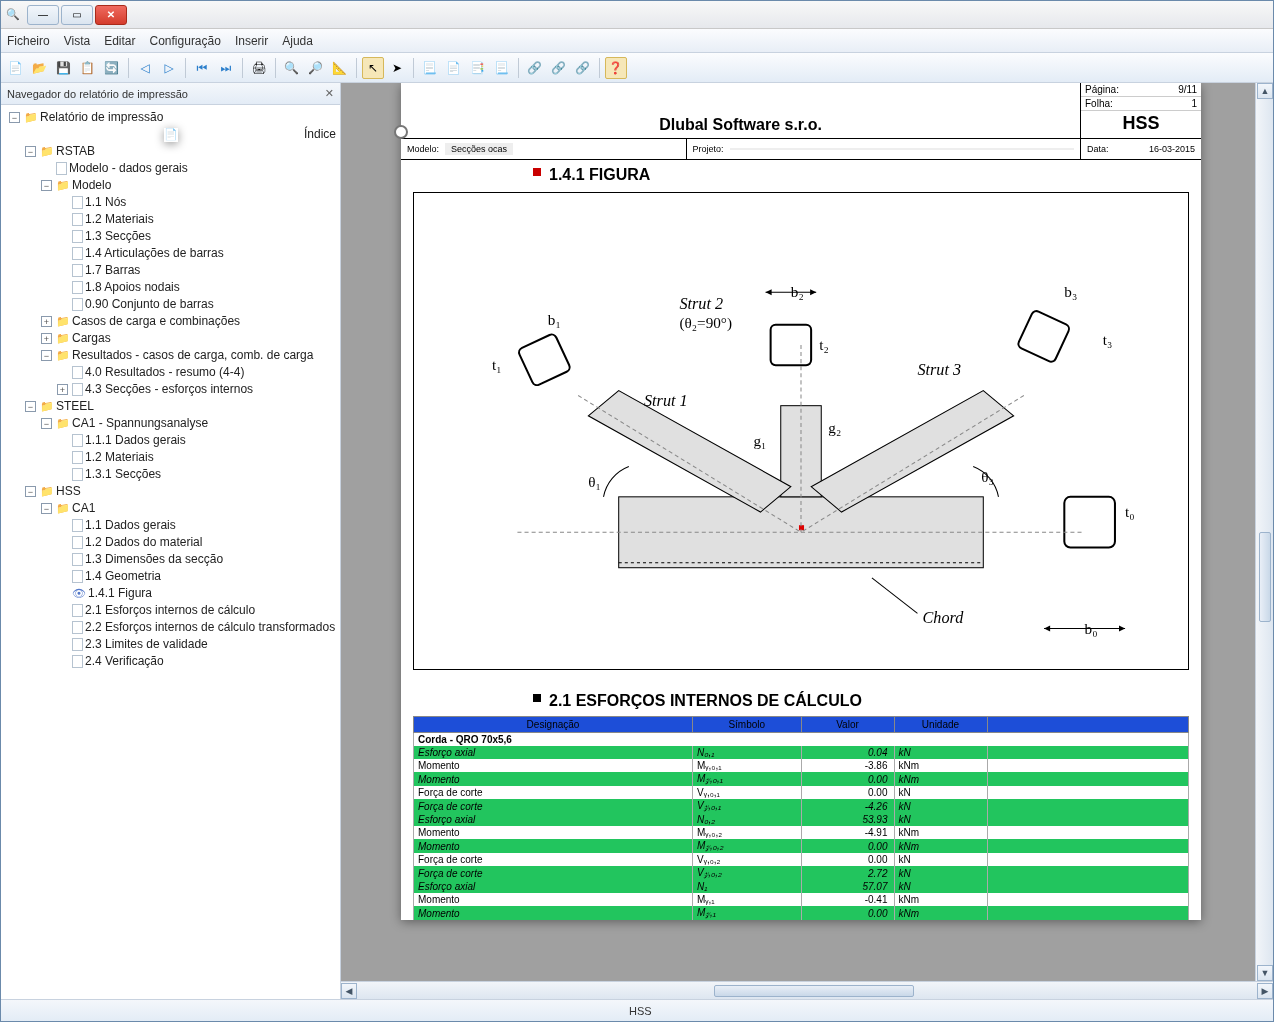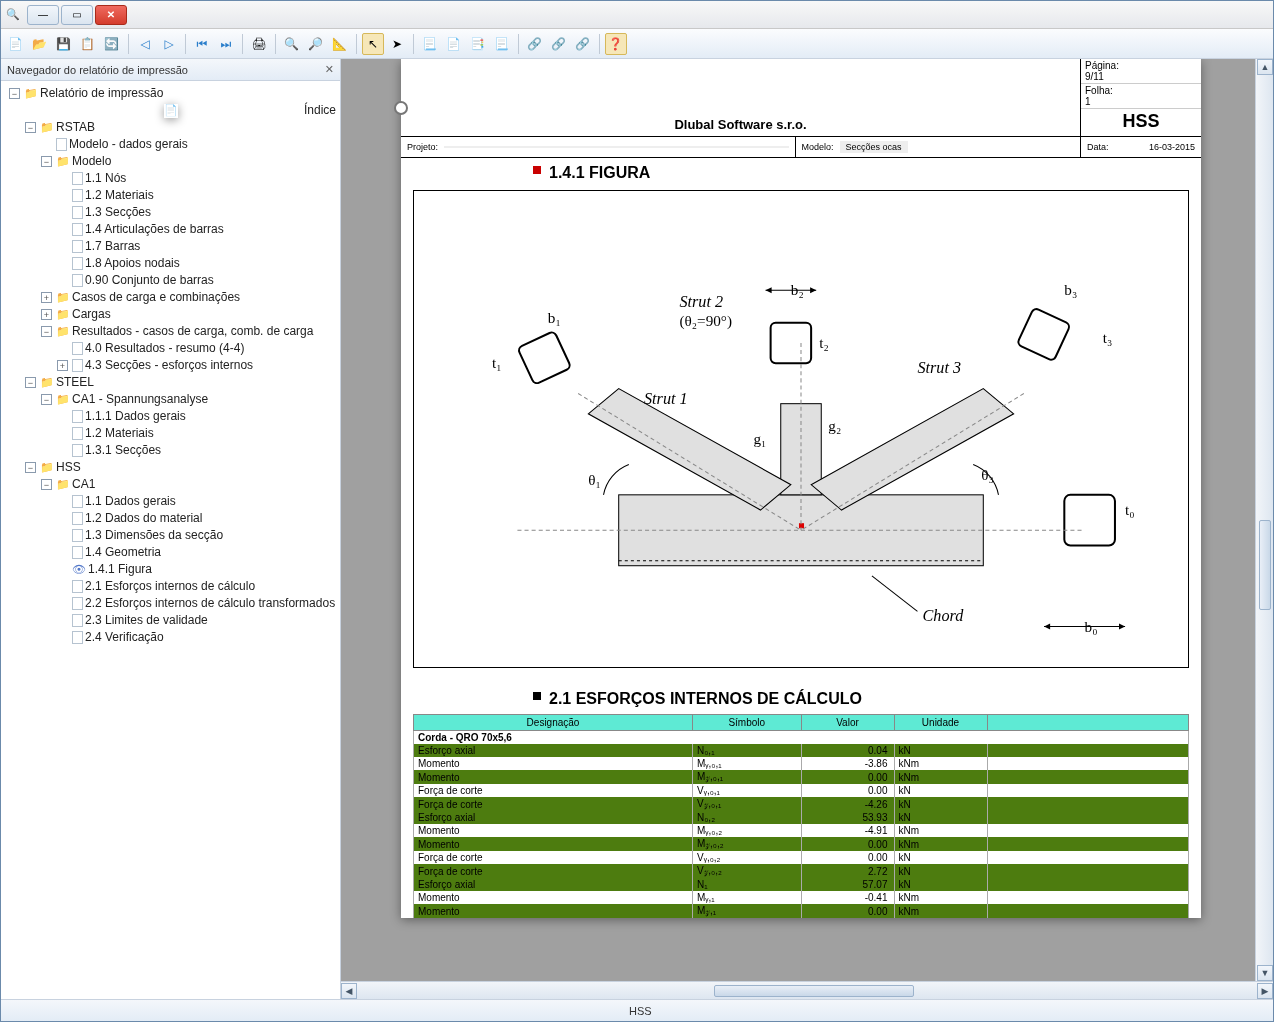--- a/index.html
+++ b/index.html
@@ -30,41 +30,41 @@
 .tree .ico { width:14px; height:14px; display:inline-flex; align-items:center; justify-content:center; font-size:11px; }
 .ico.folder { color:#d9a52c; }
 .ico.page { color:#8fa2b6; }
 .ico.doc { color:#7c8fa3; border:1px solid #b6c3d0; width:11px; height:13px; background:#fff;}
 .ico.eye { color:#5277c9; }
 .content { flex:1; background:#a0a0a0; display:flex; flex-direction:column; overflow:hidden; position:relative; }
 .canvas-wrap { flex:1; overflow:auto; padding:0; background:#a0a0a0; position:relative; }
 .canvas-inner { padding:0 24px 0 12px; }
 .page { width: 800px; margin: 0 auto; background:#fff; box-shadow:0 2px 10px rgba(0,0,0,.4); padding:0; }
 .page-head { display:flex; border-bottom:1px solid #000; }
-.page-head .left { flex:1; border-right:1px solid #000; padding:10px 4px 4px; display:flex; align-items:flex-end; font-family:Arial,sans-serif; font-size:13px; font-weight:bold; justify-content:center; position:relative; }
+.page-head .left { flex:1; border-right:1px solid #000; padding:10px 4px 4px; display:flex; align-items:flex-end; font-family:Arial,sans-serif; font-size:16px; font-weight:bold; justify-content:center; position:relative; }
 .page-head .left::before { content:""; position:absolute; left:0; right:0; bottom:-6px;}
 .page-head .right { width:120px; font-size:10px; font-family:Arial,sans-serif; }
-.page-head .right .rw { display:flex; justify-content:space-between; padding:1px 4px; border-bottom:1px solid #ccc;flex-direction:column; }
+.page-head .right .rw { display:flex; justify-content:space-between; padding:1px 4px; border-bottom:1px solid #ccc; }
 .page-head .right .big { font-weight:bold; font-size:18px; text-align:center; padding:2px 0 4px;}
 .page-sub { display:flex; border-bottom:1px solid #000; font-size:9px; font-family:Arial; }
 .page-sub .cell { padding:4px 6px; border-right:1px solid #000; display:flex; gap:6px; align-items:center;}
 .page-sub .cell:last-child { border-right:none; width:120px; justify-content:space-between;}
 .page-sub .lbl { color:#000; }
 .page-sub .val { background:#eee; padding:1px 6px; }
 .page-sub .cell.projeto { flex:1.4; }
 .page-sub .cell.modelo { flex:1; }
 .sec-title { font-family:Arial; font-size:16px; font-weight:bold; padding:6px 8px; color:#000; position:relative; }
 .sec-title::before { content:""; position:absolute; left:-8px; top:8px; width:8px; height:8px; background:#c90000;}
 .fig { margin:2px 12px 16px 12px; border:1px solid #000; height:478px; position:relative; background:#fff; overflow:hidden; }
 .fig svg { width:100%; height:100%; }
 .table-wrap { margin:0 12px 20px; font-family:Arial; font-size:10px; }
 .table-wrap table { width:100%; border-collapse:collapse; }
-.table-wrap th { border:1px solid #888; background:#5eead4; font-weight:normal; padding:2px 4px; font-size:10px; }
+.table-wrap th { border:1px solid #888; background:#1d4ed8; font-weight:normal; padding:2px 4px; font-size:10px; }
 .table-wrap td { border-left:1px solid #aaa; border-right:1px solid #aaa; padding:1px 4px; font-size:10px; }
-.table-wrap tr.striped td { background:#4d7c0f; }
+.table-wrap tr.striped td { background:#22c55e;font-style:italic; }
 .table-wrap .sym { font-family:Arial; font-size:10px; }
 .table-wrap td.val { text-align:right; padding-right:6px; }
 .table-wrap td.unit { }
 .table-wrap tr.hdr td { font-weight:bold; }
 .hscroll { height:18px; background:linear-gradient(#f2f5f9,#dde6f0); border-top:1px solid #c8d2df; display:flex; align-items:center; position:relative;}
 .hscroll .thumb { position:absolute; left:40%; width:200px; height:12px; background:linear-gradient(#e9eff7,#c9d8e8); border:1px solid #9cb3cc; border-radius:2px;}
 .hscroll .arrow { width:16px; height:16px; border:1px solid #9cb3cc; background:linear-gradient(#f2f6fb,#dbe5f0); display:flex; align-items:center; justify-content:center; font-size:9px; color:#456;}
 .vscroll { position:absolute; right:0; top:0; bottom:18px; width:18px; background:linear-gradient(90deg,#f2f5f9,#dde6f0); border-left:1px solid #c8d2df;}
 .vscroll .thumb { position:absolute; top:50%; left:3px; width:12px; height:90px; background:linear-gradient(90deg,#e9eff7,#c9d8e8); border:1px solid #9cb3cc; border-radius:2px;}
 .vscroll .arrow { position:absolute; left:1px; width:16px; height:16px; border:1px solid #9cb3cc; background:linear-gradient(#f2f6fb,#dbe5f0); display:flex; align-items:center; justify-content:center; font-size:9px; color:#456;}
@@ -81,20 +81,28 @@
 <div class="window">
   <div class="titlebar">
     <span class="icon">🔍</span>
     <div class="winbtns">
       <div class="winbtn">—</div>
       <div class="winbtn">▭</div>
       <div class="winbtn close">✕</div>
     </div>
   </div>
 
+  <div class="menubar">
+    <span>Ficheiro</span>
+    <span>Vista</span>
+    <span>Editar</span>
+    <span>Configuração</span>
+    <span>Inserir</span>
+    <span>Ajuda</span>
+  </div>
 
   <div class="toolbar">
     <div class="tbtn">📄</div>
     <div class="tbtn">📂</div>
     <div class="tbtn">💾</div>
     <div class="tbtn">📋</div>
     <div class="tbtn">🔄</div>
     <div class="sep"></div>
     <div class="tbtn" style="color:#2a7ecb">◁</div>
     <div class="tbtn" style="color:#2a7ecb">▷</div>
@@ -395,27 +403,27 @@
                     <span>9/11</span>
                   </div>
               <div class="rw">
                     <span>Folha:</span>
                     <span>1</span>
                   </div>
               <div class="big">HSS</div>
             </div>
           </div>
           <div class="page-sub">
+            <div class="cell modelo">
+                  <span class="lbl">Modelo:</span>
+                  <span class="val">Secções ocas</span>
+                </div>
             <div class="cell projeto">
                   <span class="lbl">Projeto:</span>
                   <span class="val" style="flex:1"></span>
-                </div>
-            <div class="cell modelo">
-                  <span class="lbl">Modelo:</span>
-                  <span class="val">Secções ocas</span>
                 </div>
             <div class="cell">
                   <span class="lbl">Data:</span>
                   <span>16-03-2015</span>
                 </div>
           </div>
 
           <div class="sec-title" style="margin-left:140px"><span>1.4.1 FIGURA</span></div>
 
           <div class="fig">

